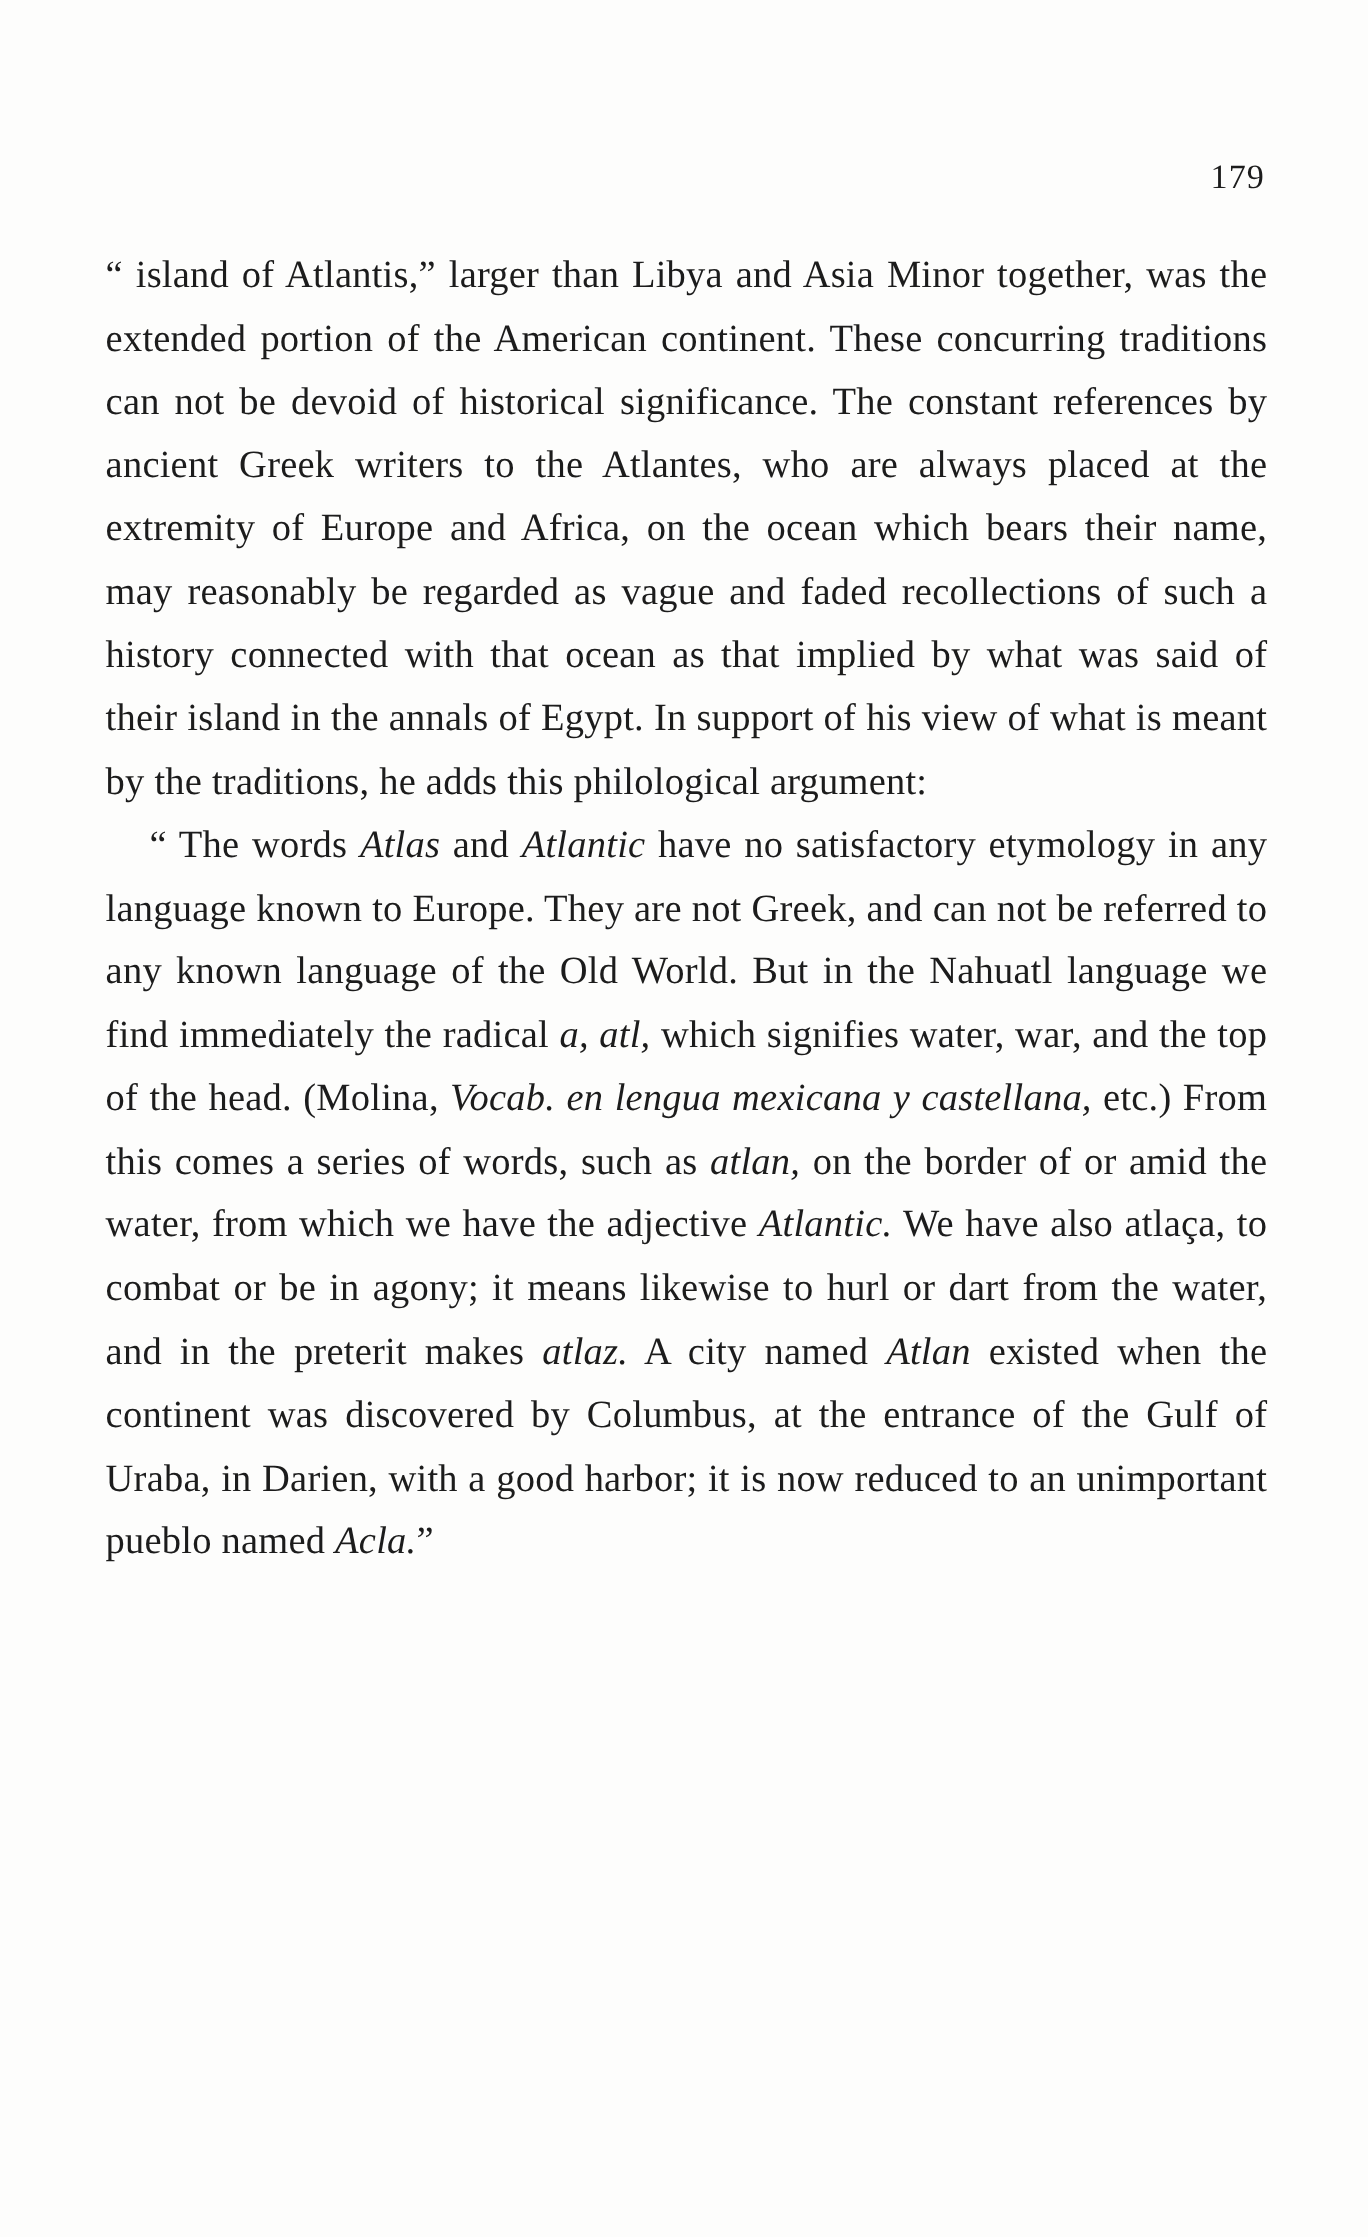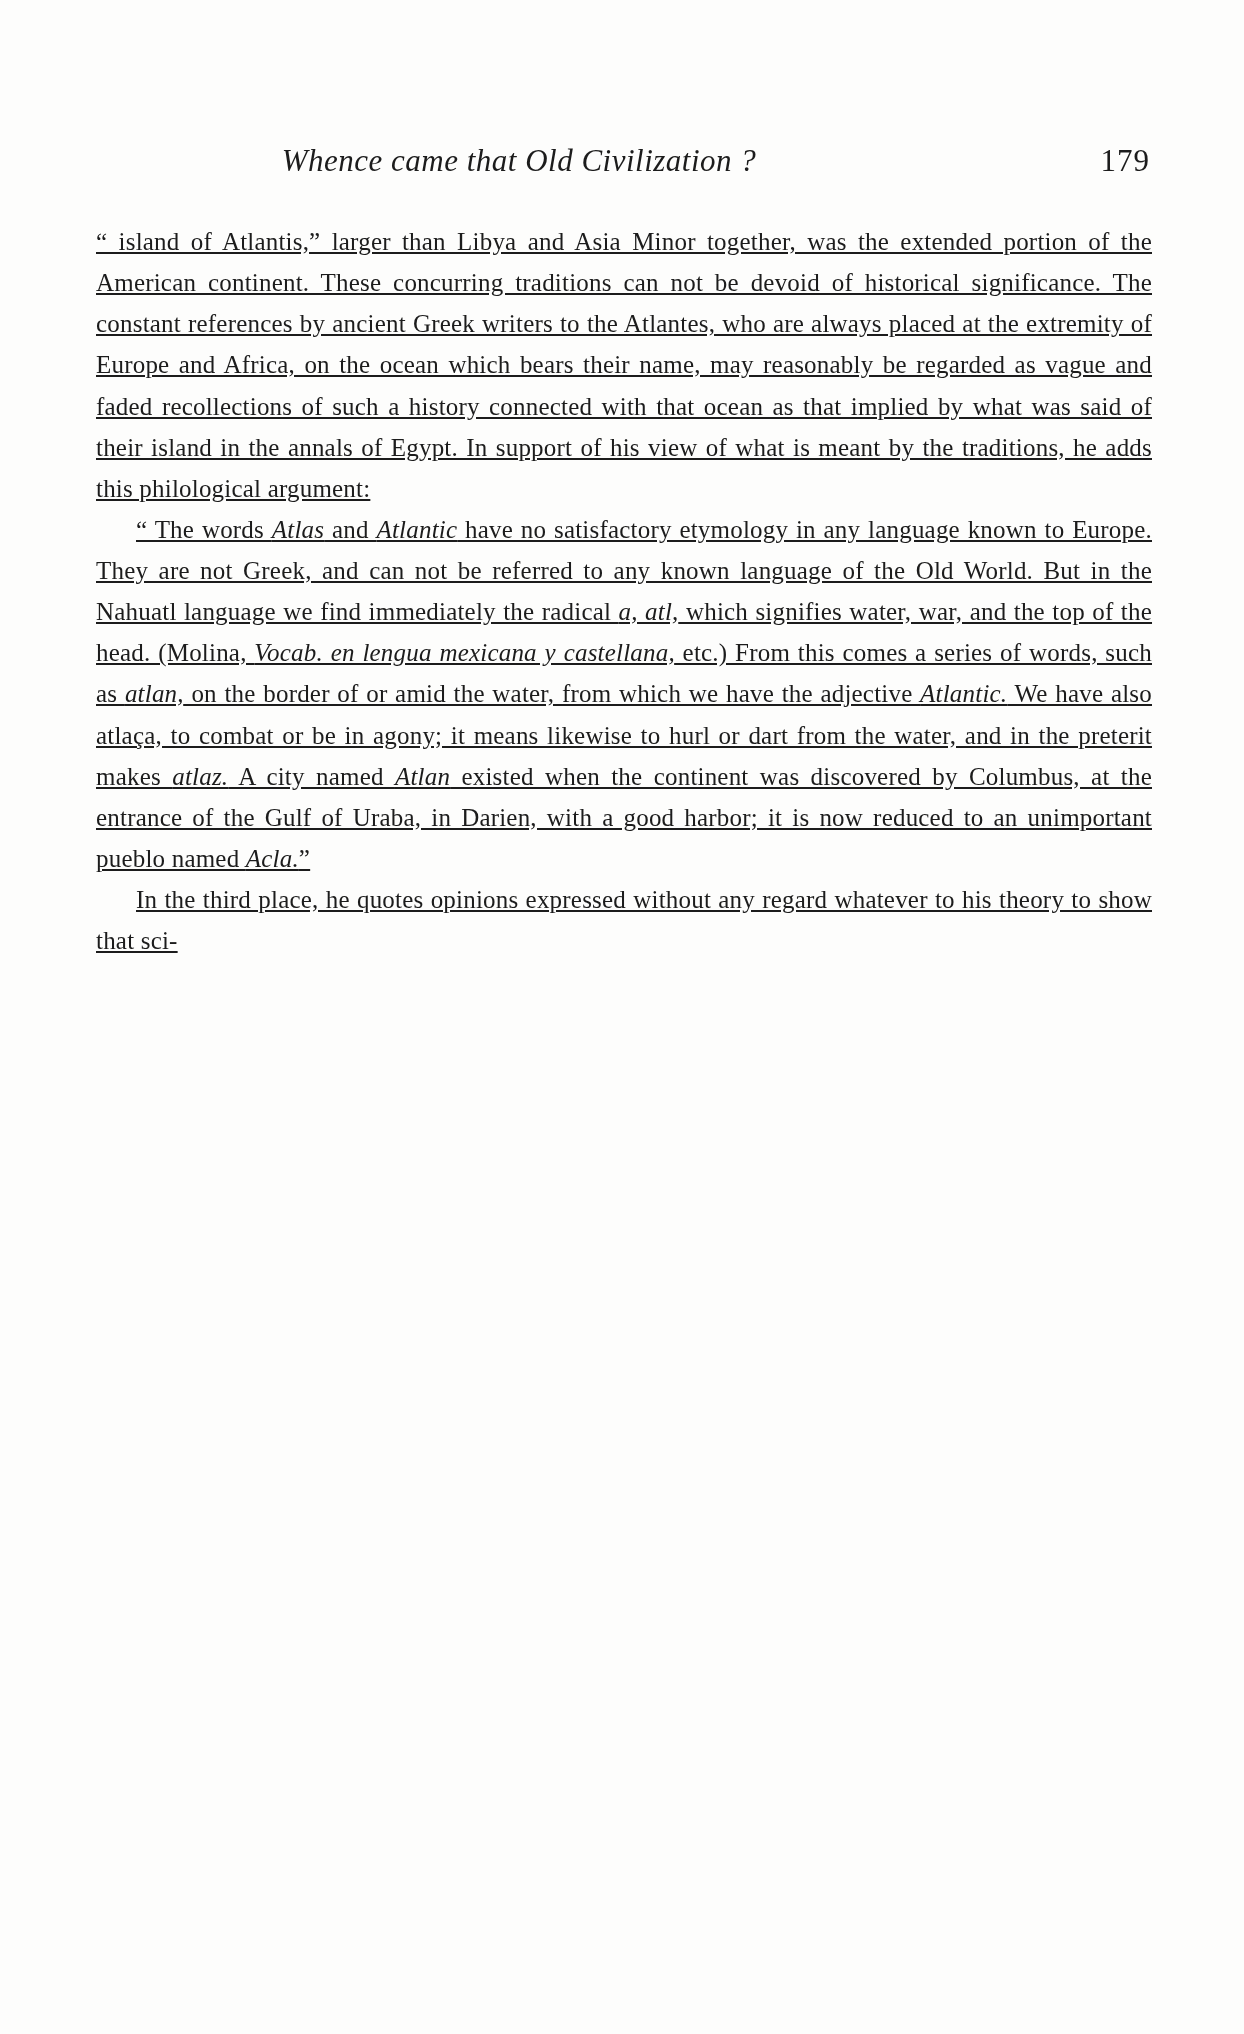--- a/index.html
+++ b/index.html
@@ -36,42 +36,39 @@
   }
   .running-head .page-number {
     position: absolute;
     right: 2px;
     top: 0;
     font-size: 31px;
     letter-spacing: 1px;
     text-align: right;
   }
   .body-text {
-    font-size: 25px;
+    font-size: 35px;
     line-height: 1.645;
     text-align: justify;
     letter-spacing: 0.2px;
-    text-decoration: underline;
   }
   .body-text p {
     margin: 0;
   }
   .body-text p.indent {
     text-indent: 40px;
   }
   .body-text i {
     font-style: italic;
   }
 </style>
 </head>
 <body>
 
 <div class="page">
   <div class="running-head">
-    <div class="head-title">Whence came that Old Civilization ?</div>
     <div class="page-number">179</div>
   </div>
   <div class="body-text">
       <p><span>“ island of Atlantis,” larger than Libya and Asia Minor together, was the extended portion of the American continent. These concurring traditions can not be devoid of historical significance. The constant references by ancient Greek writers to the Atlantes, who are always placed at the extremity of Europe and Africa, on the ocean which bears their name, may reasonably be regarded as vague and faded recollections of such a history connected with that ocean as that implied by what was said of their island in the annals of Egypt. In support of his view of what is meant by the traditions, he adds this philological argument:</span></p>
       <p class="indent"><span>“ The words </span><i>Atlas</i><span> and </span><i>Atlantic</i><span> have no satisfactory etymology in any language known to Europe. They are not Greek, and can not be referred to any known language of the Old World. But in the Nahuatl language we find immediately the radical </span><i>a, atl,</i><span> which signifies water, war, and the top of the head. (Molina, </span><i>Vocab. en lengua mexicana y castellana,</i><span> etc.) From this comes a series of words, such as </span><i>atlan,</i><span> on the border of or amid the water, from which we have the adjective </span><i>Atlantic.</i><span> We have also atlaça, to combat or be in agony; it means likewise to hurl or dart from the water, and in the preterit makes </span><i>atlaz.</i><span> A city named </span><i>Atlan</i><span> existed when the continent was discovered by Columbus, at the entrance of the Gulf of Uraba, in Darien, with a good harbor; it is now reduced to an unimportant pueblo named </span><i>Acla.</i><span>”</span></p>
-      <p class="indent"><span>In the third place, he quotes opinions expressed without any regard whatever to his theory to show that sci-</span></p>
     </div>
 </div>
 
 </body></html>

